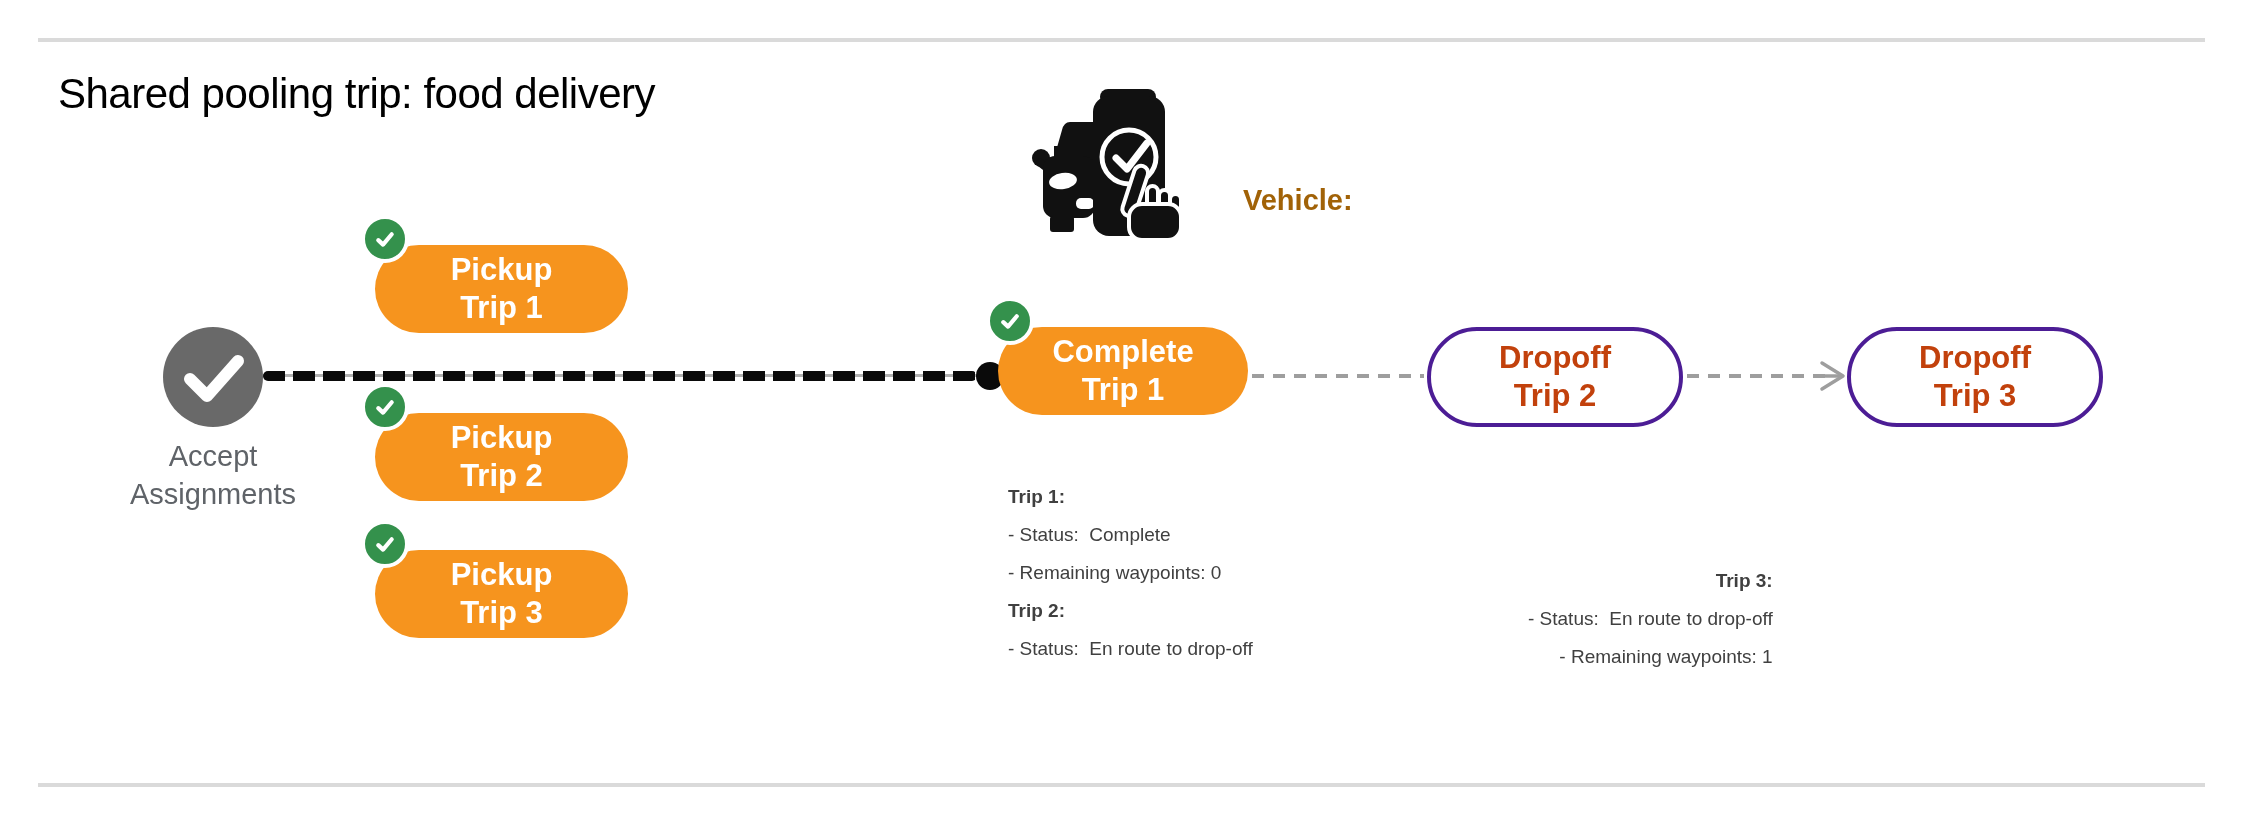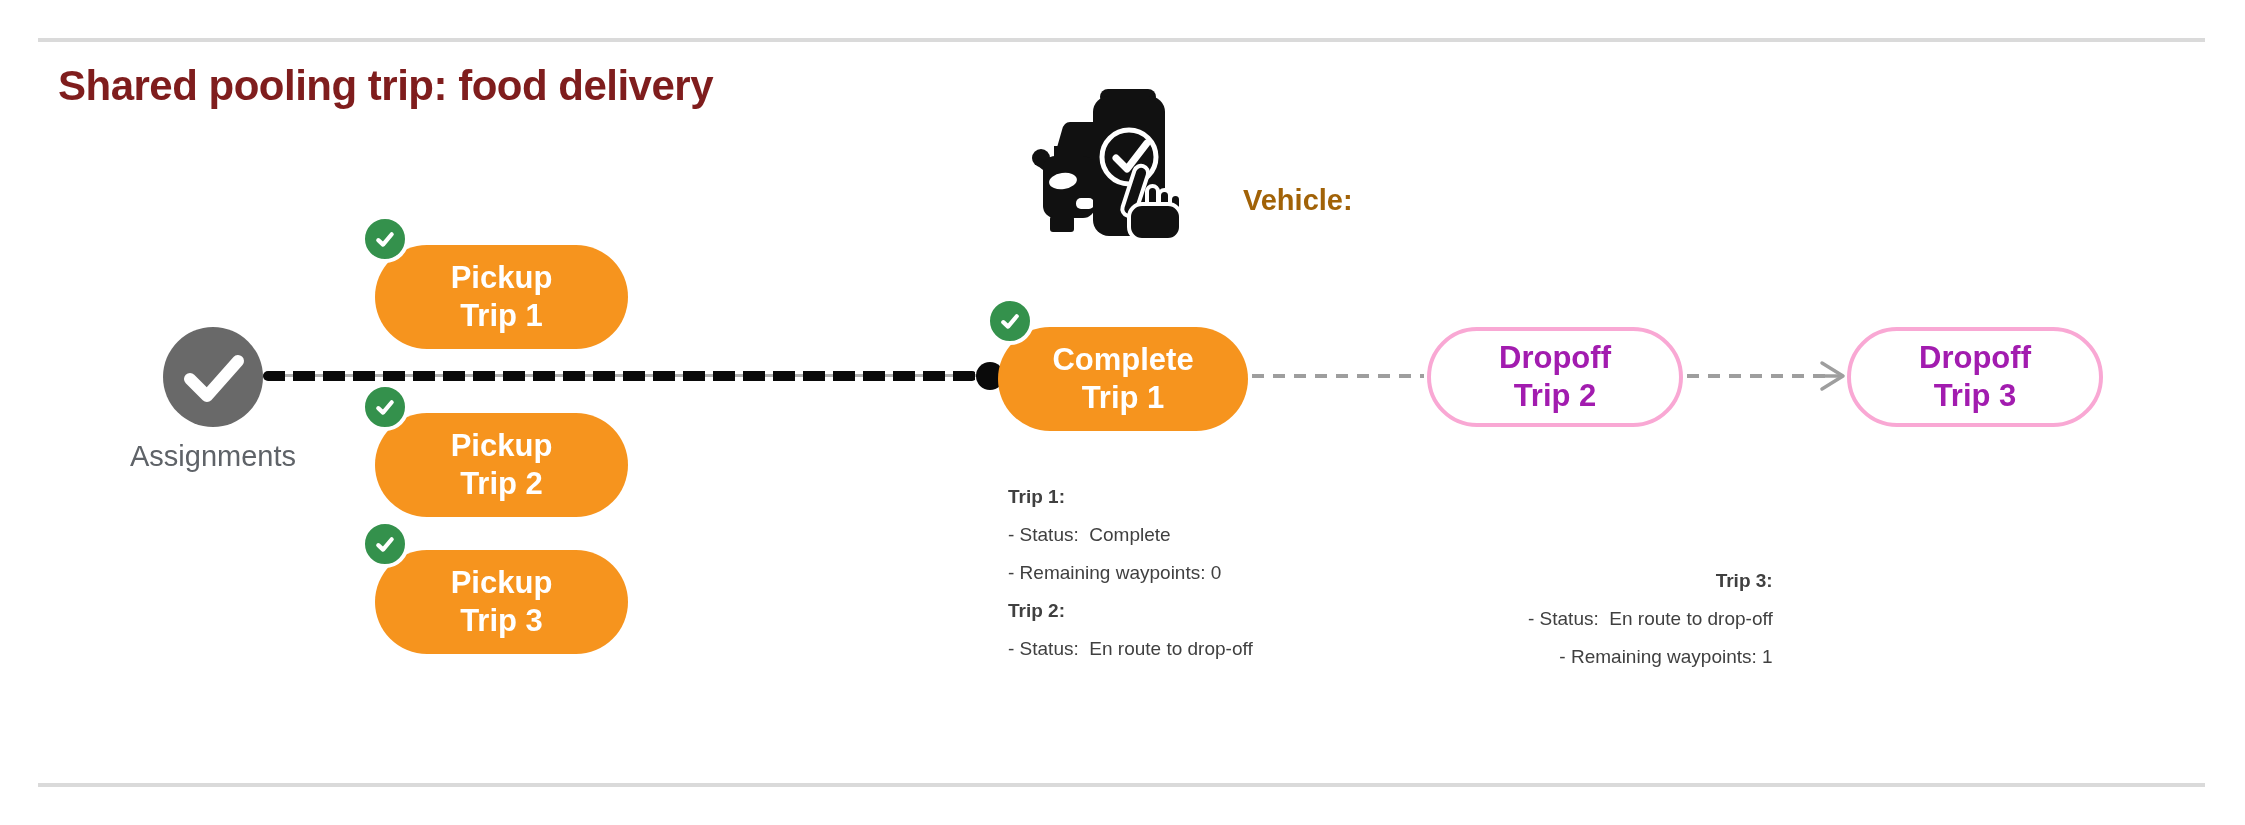--- a/index.html
+++ b/index.html
@@ -1,21 +1,21 @@
 <!DOCTYPE html>
 <html><head>
 <meta charset="utf-8">
 <style>
   html,body{margin:0;padding:0;background:#fff;}
   body{font-family:"Liberation Sans","DejaVu Sans",sans-serif;}
   #canvas{position:relative;width:2245px;height:825px;background:#ffffff;overflow:hidden;}
 
   .rule{position:absolute;height:4px;background:#dadada;}
 
-  .title{position:absolute;left:58px;top:62px;font-size:42px;font-weight:bold;color:#7f1d1d;letter-spacing:-0.5px;}
+  .title{position:absolute;left:58px;top:70px;font-size:42px;font-weight:normal;color:#000000;letter-spacing:-0.5px;}
 
   
   .vehicle-icon{position:absolute;left:1030px;top:84px;width:165px;height:162px;}
   .vehicle-text{position:absolute;left:1243px;top:98px;color:#a16207;font-size:29px;line-height:41px;white-space:pre;}
   .vehicle-text .hd{font-weight:bold;}
 
   
   .accept-circle{position:absolute;left:163px;top:327px;width:100px;height:100px;border-radius:50%;background:#696969;display:flex;align-items:center;justify-content:center;}
   .accept-label{position:absolute;left:88px;top:437px;width:250px;text-align:center;color:#5f6368;font-size:29px;line-height:38px;}
 
@@ -23,22 +23,22 @@
   .black-dash-wrap{position:absolute;left:263px;top:371px;width:714px;height:10px;}
   .black-dash-under{position:absolute;left:0;top:3px;width:100%;height:3px;background:#b3b3b3;}
   .black-dash{position:absolute;left:0;top:0;width:100%;height:10px;
     background:repeating-linear-gradient(90deg,#0a0a0a 0 22px,transparent 22px 30px);border-radius:5px;}
   .junction-dot{position:absolute;left:976px;top:362px;width:28px;height:28px;border-radius:50%;background:#0a0a0a;}
   .gray-dash{position:absolute;top:374px;height:4px;background:repeating-linear-gradient(90deg,#9e9e9e 0 12px,transparent 12px 21px);}
   .arrow-head{position:absolute;left:1814px;top:358px;width:34px;height:36px;}
 
   
   .pill{position:absolute;box-sizing:border-box;display:flex;flex-direction:column;align-items:center;justify-content:center;border-radius:52px;font-weight:bold;font-size:31px;line-height:38px;text-align:center;}
-  .pill-orange{background:#f6941e;color:#ffffff;width:253px;height:104px;}
-  .pill-outline{background:#ffffff;border:4px solid #f9a8d4;color:#a21caf;width:256px;height:100px;}
+  .pill-orange{background:#f6941e;color:#ffffff;width:253px;height:88px;}
+  .pill-outline{background:#ffffff;border:4px solid #4c1d95;color:#c2410c;width:256px;height:100px;}
   .badge{position:absolute;width:40px;height:40px;border-radius:50%;background:#34914c;border:4px solid #ffffff;display:flex;align-items:center;justify-content:center;}
 
   
   .details{position:absolute;color:#404040;font-size:19px;line-height:38px;}
   .detail-heading{font-weight:bold;white-space:pre;}
   .detail-line{white-space:pre;}
 </style>
 </head>
 <body>
 
@@ -80,20 +80,21 @@
   <div class="vehicle-text">
     <div class="hd">Vehicle:</div>
   </div>
 
   <div class="accept-circle">
     <svg width="100" height="100" viewBox="0 0 100 100">
       <path d="M27,52 L44,69 L75,34" fill="none" stroke="#ffffff" stroke-width="12" stroke-linecap="round" stroke-linejoin="round"></path>
     </svg>
   </div>
   <div class="accept-label">
+    <div>Accept</div>
     <div>Assignments</div>
   </div>
 
   <div class="black-dash-wrap">
     <div class="black-dash-under"></div>
     <div class="black-dash"></div>
   </div>
   <div class="junction-dot"></div>
 
   <div class="pill pill-orange" style="left:375px;top:245px;">

